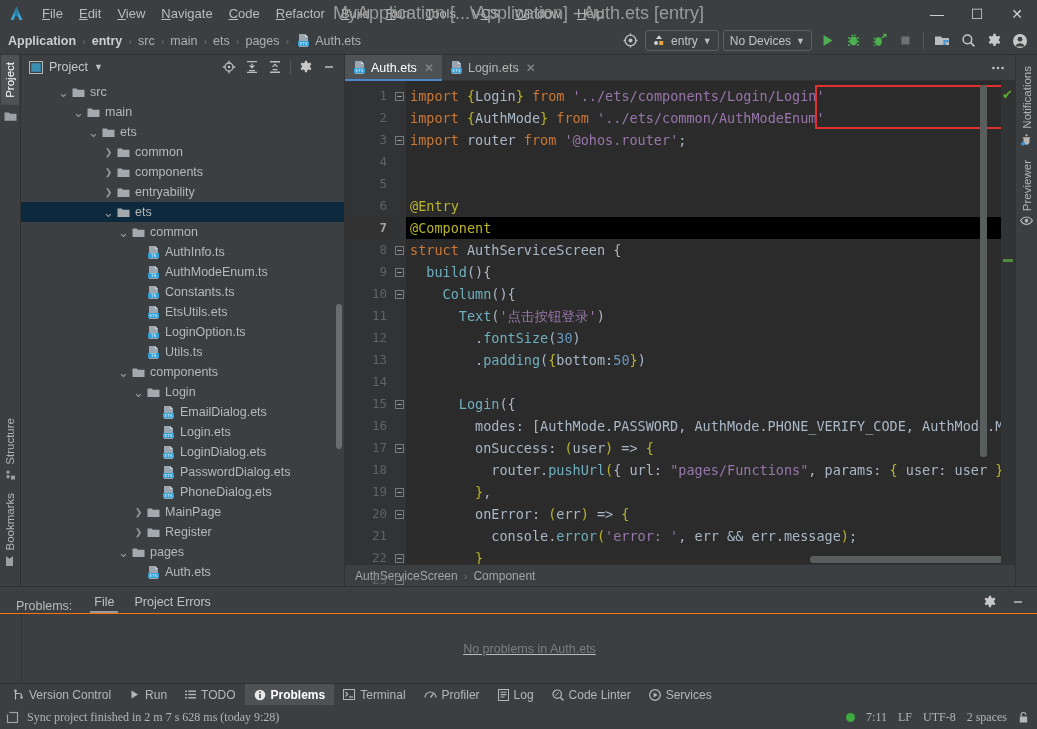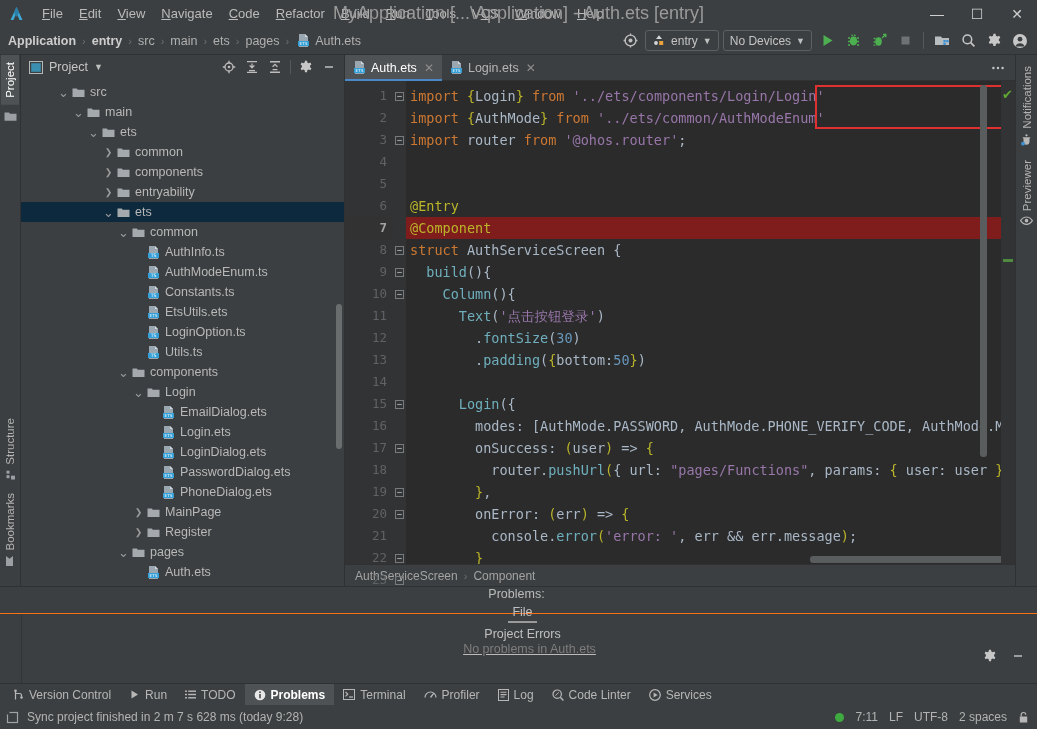--- a/index.html
+++ b/index.html
@@ -80,43 +80,43 @@
   .gutter { width:48px; background:#313335; flex-shrink:0; padding-top:4px;
             font-family:"DejaVu Sans Mono", monospace; font-size:12.5px; }
   .gl { height:22px; line-height:22px; text-align:right; padding-right:6px; color:#606366; }
   .gl.cur { color:#a4a3a3; font-weight:bold; background:#323232; }
   .folds { width:13px; background:#313335; flex-shrink:0; padding-top:4px; }
   .fcell { height:22px; display:flex; align-items:center; justify-content:center; }
   .code { flex:1; background:#2b2b2b; padding-top:4px; overflow:hidden;
           font-family:"DejaVu Sans Mono", monospace; font-size:13.5px;
           position:relative; min-width:0; }
   .cl { height:22px; line-height:22px; white-space:pre; padding-left:4px; }
-  .cl.cur { background:#7f1d1d; }
+  .cl.cur { background:#000000; }
   .kw { color:#cc7832; }  .pstr { color:#9876aa;text-align:center; }
   .num { color:#6897bb; }  .id { color:#a9b7c6; }  .dec { color:#bbb529; }  .cls { color:#a9b7c6; }
   .cy { color:#6fafbd; }
   .hlbox { position:absolute; border:2px solid #e03030; left:409px; top:4px;
            width:606px; height:44px; pointer-events:none; }
   .marker { width:14px; background:#313335; flex-shrink:0; position:relative; }
   .mk-ok { position:absolute; top:6px; left:1px; color:#5fa832; font-size:13px; }
   .mk-gr { position:absolute; top:178px; left:2px; width:10px; height:3px; background:#4f8a3f; }
   .escroll { position:absolute; right:14px; top:4px; width:7px; height:372px;
              background:#5a5d5e; border-radius:3px; }
   .hscroll { position:absolute; left:404px; bottom:1px; width:340px; height:7px;
              background:#5a5d5e; border-radius:3px; }
 
   .crumb2 { height:22px; background:#3c3f41; display:flex; align-items:center;
             padding-left:10px; font-size:12px; color:#a3a3a3; flex-shrink:0;
             border-top:1px solid #2f3133; }
 
   
   .probs { height:97px; background:#3c3f41; flex-shrink:0; display:flex;
            flex-direction:column; border-top:1px solid #2f3133; }
-  .probhdr { height:26px; display:flex; align-items:center; padding-left:8px;
-             flex-shrink:0;flex-direction:column; }
+  .probhdr { height:26px; display:flex; align-items:flex-end; padding-left:16px;
+             flex-shrink:0; }
   .plabel { font-size:12.5px; color:#bbbbbb; margin-right:12px; }
   .ptab { font-size:12.5px; color:#c0c0c0; padding:4px 10px; position:relative; }
   .ptab.active::after { content:""; position:absolute; left:6px; right:6px; bottom:0;
                         height:2px; background:#9a9a9a; }
   .probhdr .acts { margin-left:auto; display:flex; align-items:center; gap:6px; padding-right:8px; }
   .probbody { flex:1; display:flex; border-top:1px solid #f97316;text-decoration:underline; }
   .probleft { width:22px; border-right:1px solid #323436; }
   .probmain { flex:1; display:flex; align-items:center; justify-content:center;
               color:#7d7d7d; font-size:12.5px; }
 
@@ -124,21 +124,21 @@
   .rstrip { width:22px; background:#3c3f41; display:flex; flex-direction:column;
             align-items:center; flex-shrink:0; border-left:1px solid #2f3133; }
 
   
   .twbar { height:22px; background:#3c3f41; display:flex; align-items:center;
            flex-shrink:0; border-top:1px solid #2f3133; padding-left:4px; }
   .twtab { display:flex; align-items:center; gap:5px; padding:3px 9px;
            font-size:12px; color:#b6b6b6; height:22px; }
   .twtab.active { background:#4e5254; color:#ffffff; font-weight:bold; }
   .status { height:24px; background:#3c3f41; display:flex; align-items:center;
-            flex-shrink:0; padding:0 6px; font-size:12px; color:#b3b3b3; }
+            flex-shrink:0; padding:0 6px; font-size:12px; color:#b3b3b3;font-family:Liberation Serif, serif; }
   .stright { margin-left:auto; display:flex; align-items:center; gap:11px; padding-right:2px; }
   .dot { width:9px; height:9px; border-radius:50%; background:#3faa3f; }
   svg { display:block; }
 </style>
 </head>
 <body>
 
 <div class="app">
 
   <div class="menubar">

